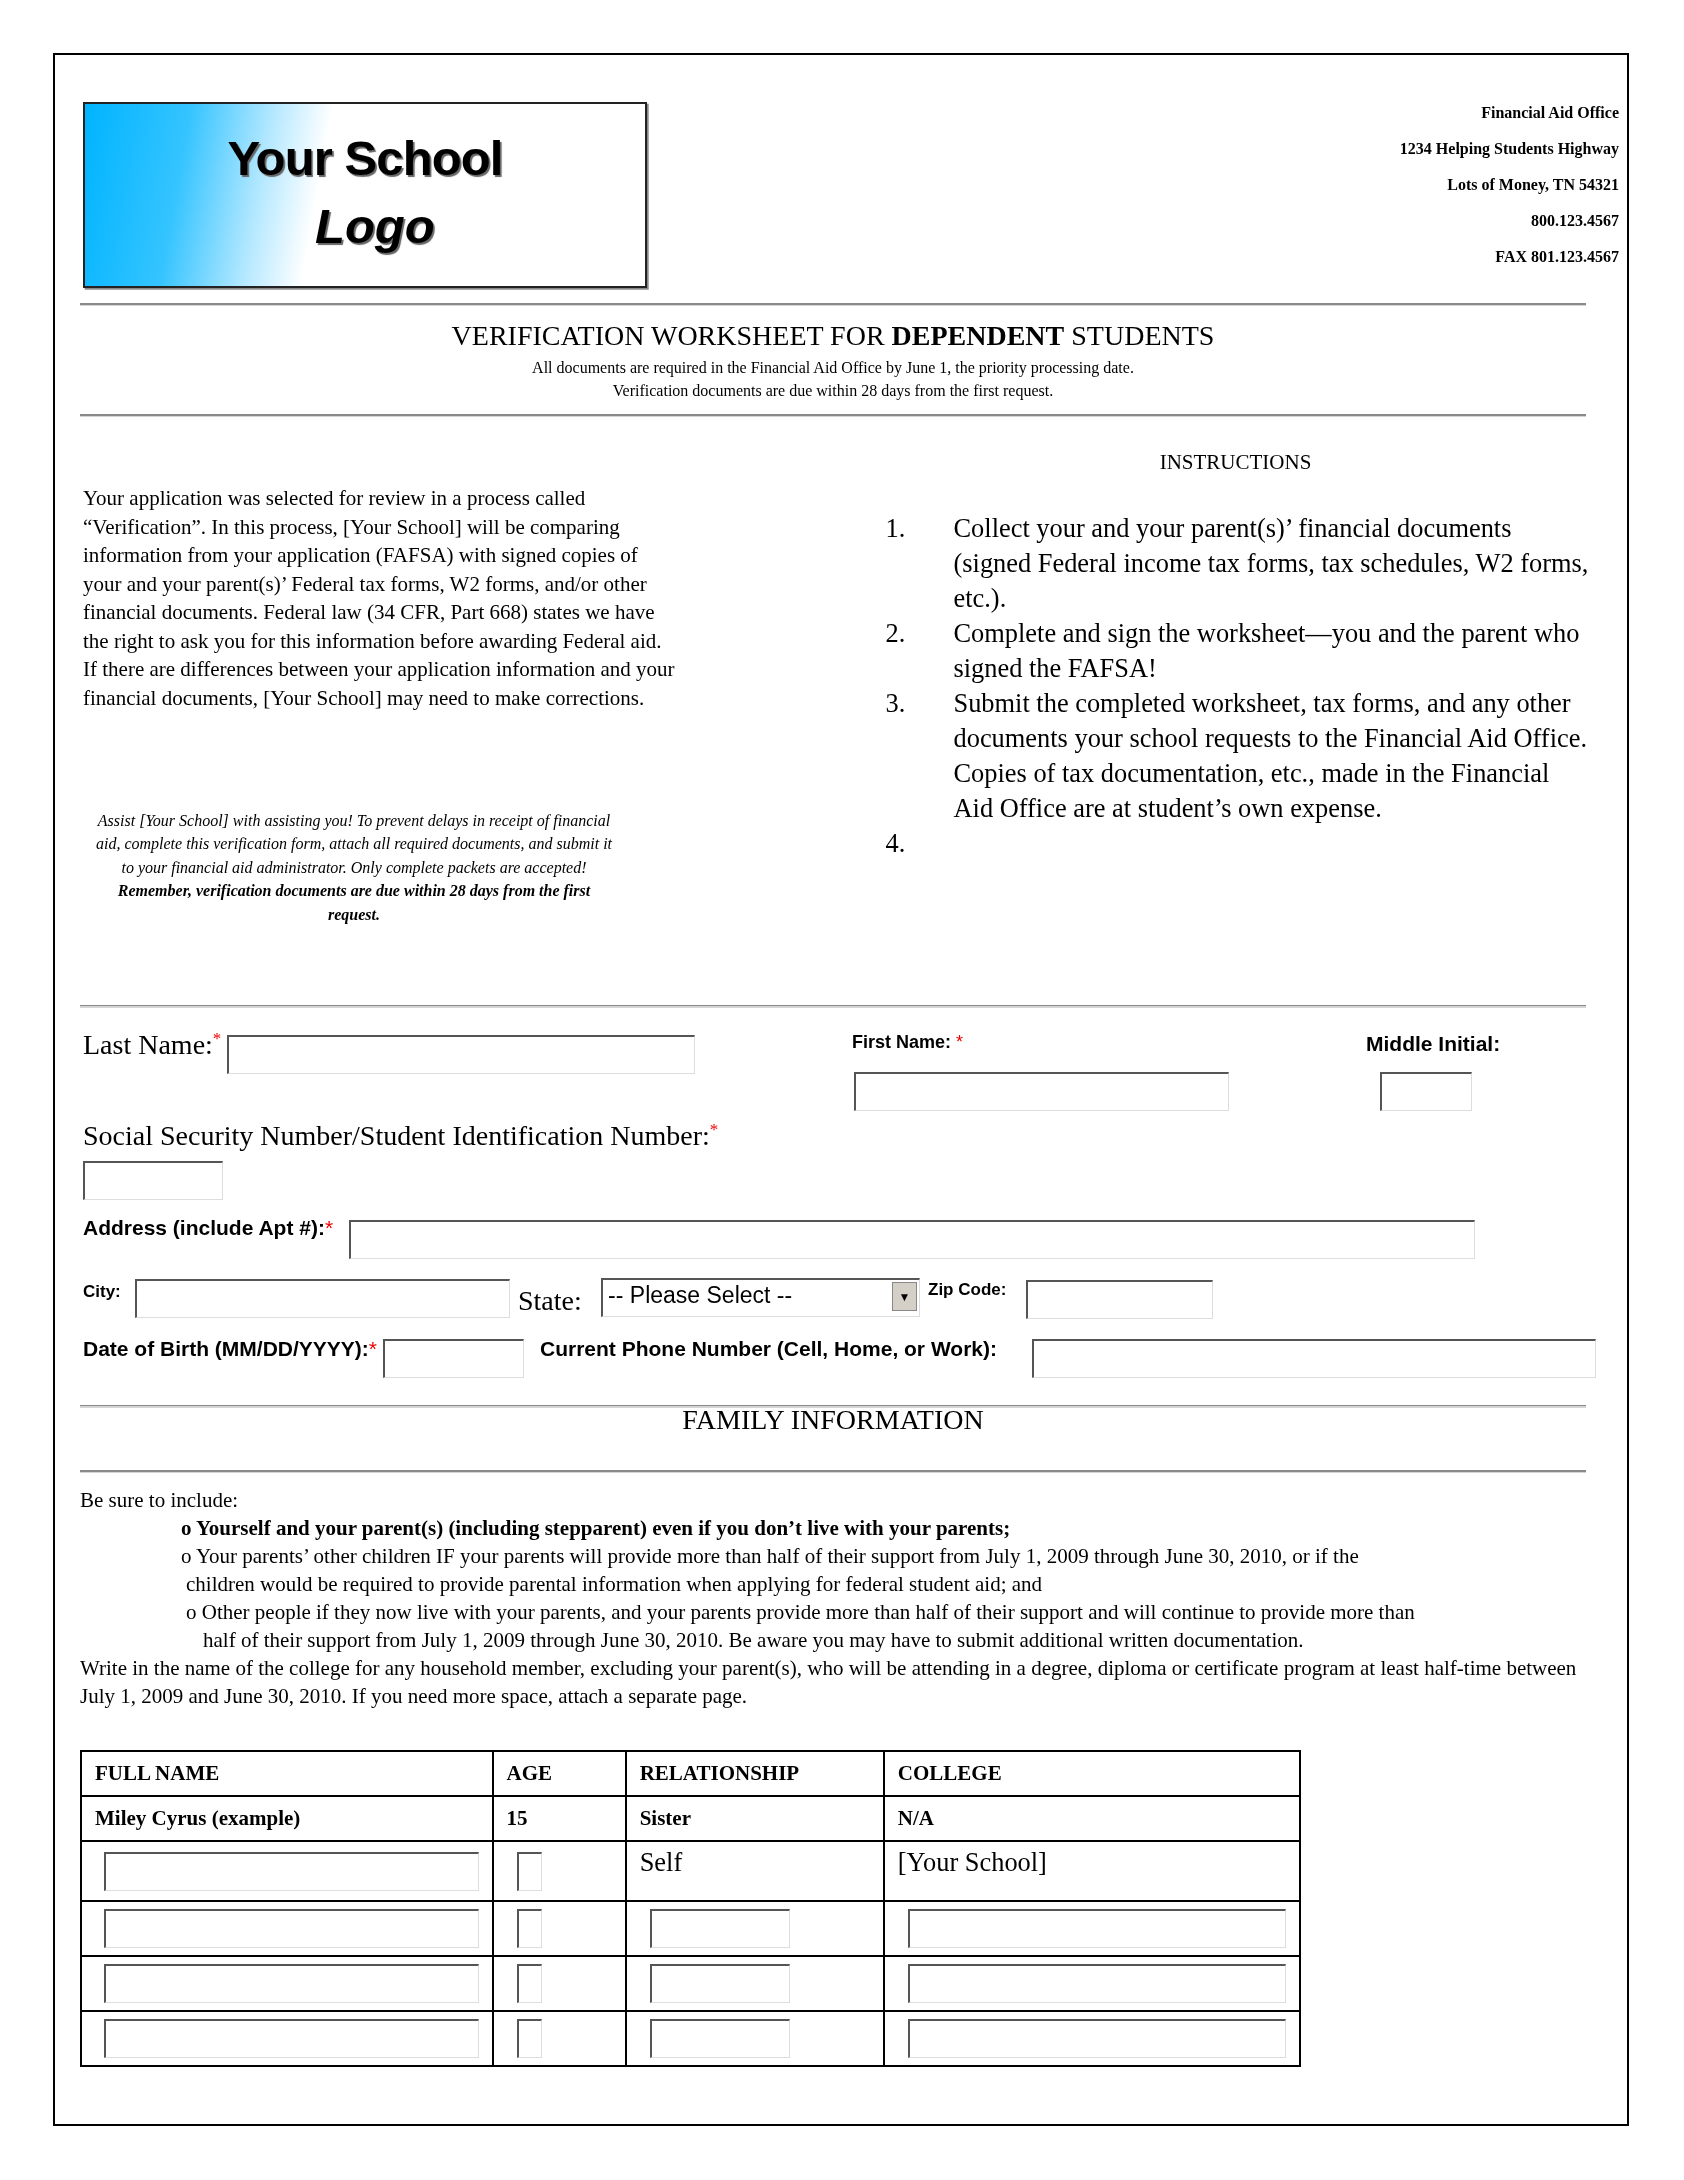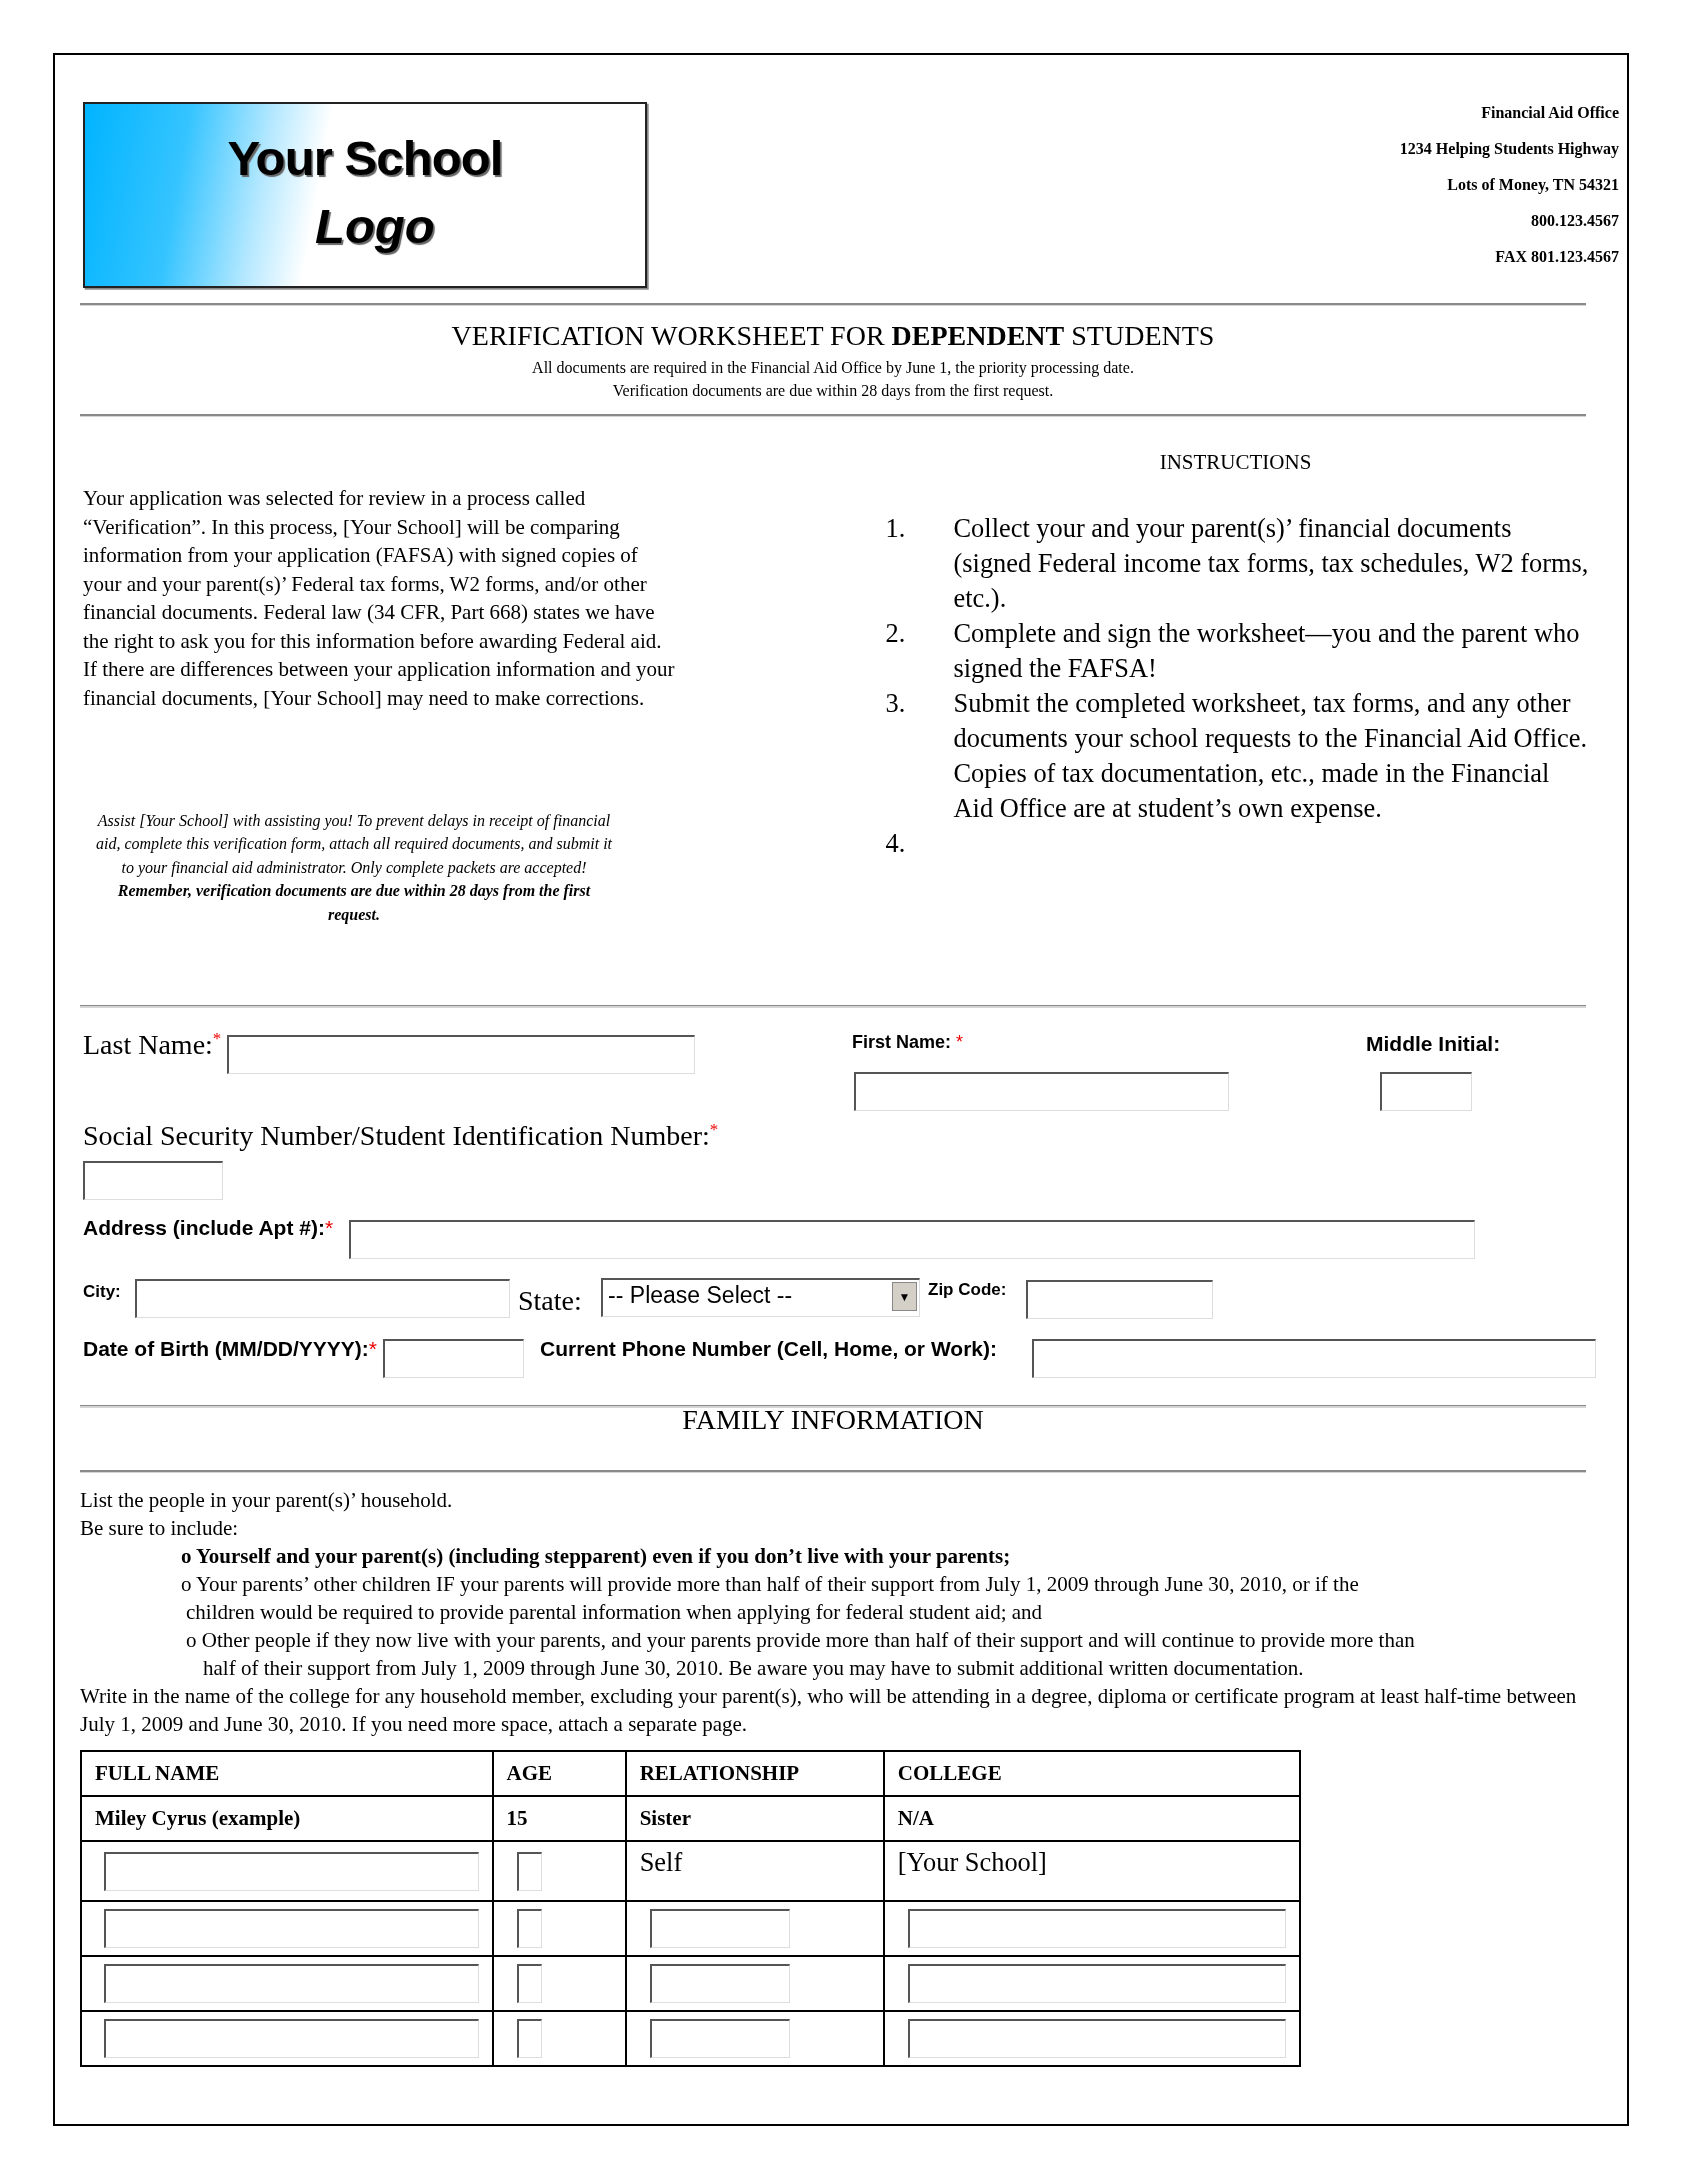--- a/index.html
+++ b/index.html
@@ -128,21 +128,20 @@
 <input class="inp" style="left: 383px; top: 1339px; width: 141px; height: 39px;" value="">
 
 <div class="abs sans" style="left:540px; top:1337px; font-size:21px;">Current Phone Number (Cell, Home, or Work):</div>
 <input class="inp" style="left: 1032px; top: 1339px; width: 564px; height: 39px;" value="">
 
 <div class="abs rule" style="top:1405px"></div>
 <div class="abs fam-h">FAMILY INFORMATION</div>
 <div class="abs rule" style="top:1470px"></div>
 
 <div class="abs fam-text">
-  <div>List the people in your parent(s)’ household.</div>
   <div>Be sure to include:</div>
   <div class="b1" style="font-weight:bold">o Yourself and your parent(s) (including stepparent) even if you don’t live with your parents;</div>
   <div class="b2">o Your parents’ other children IF your parents will provide more than half of their support from July 1, 2009 through June 30, 2010, or if the</div>
   <div class="b2 cont" style="padding-left:106px">children would be required to provide parental information when applying for federal student aid; and</div>
   <div class="b3">o Other people if they now live with your parents, and your parents provide more than half of their support and will continue to provide more than</div>
   <div class="b3" style="padding-left:123px">half of their support from July 1, 2009 through June 30, 2010. Be aware you may have to submit additional written documentation.</div>
   <div style="width:1533px">Write in the name of the college for any household member, excluding your parent(s), who will be attending in a degree, diploma or certificate program at least half-time between July 1, 2009 and June 30, 2010. If you need more space, attach a separate page.</div>
 </div>
 
 <table class="fam">

